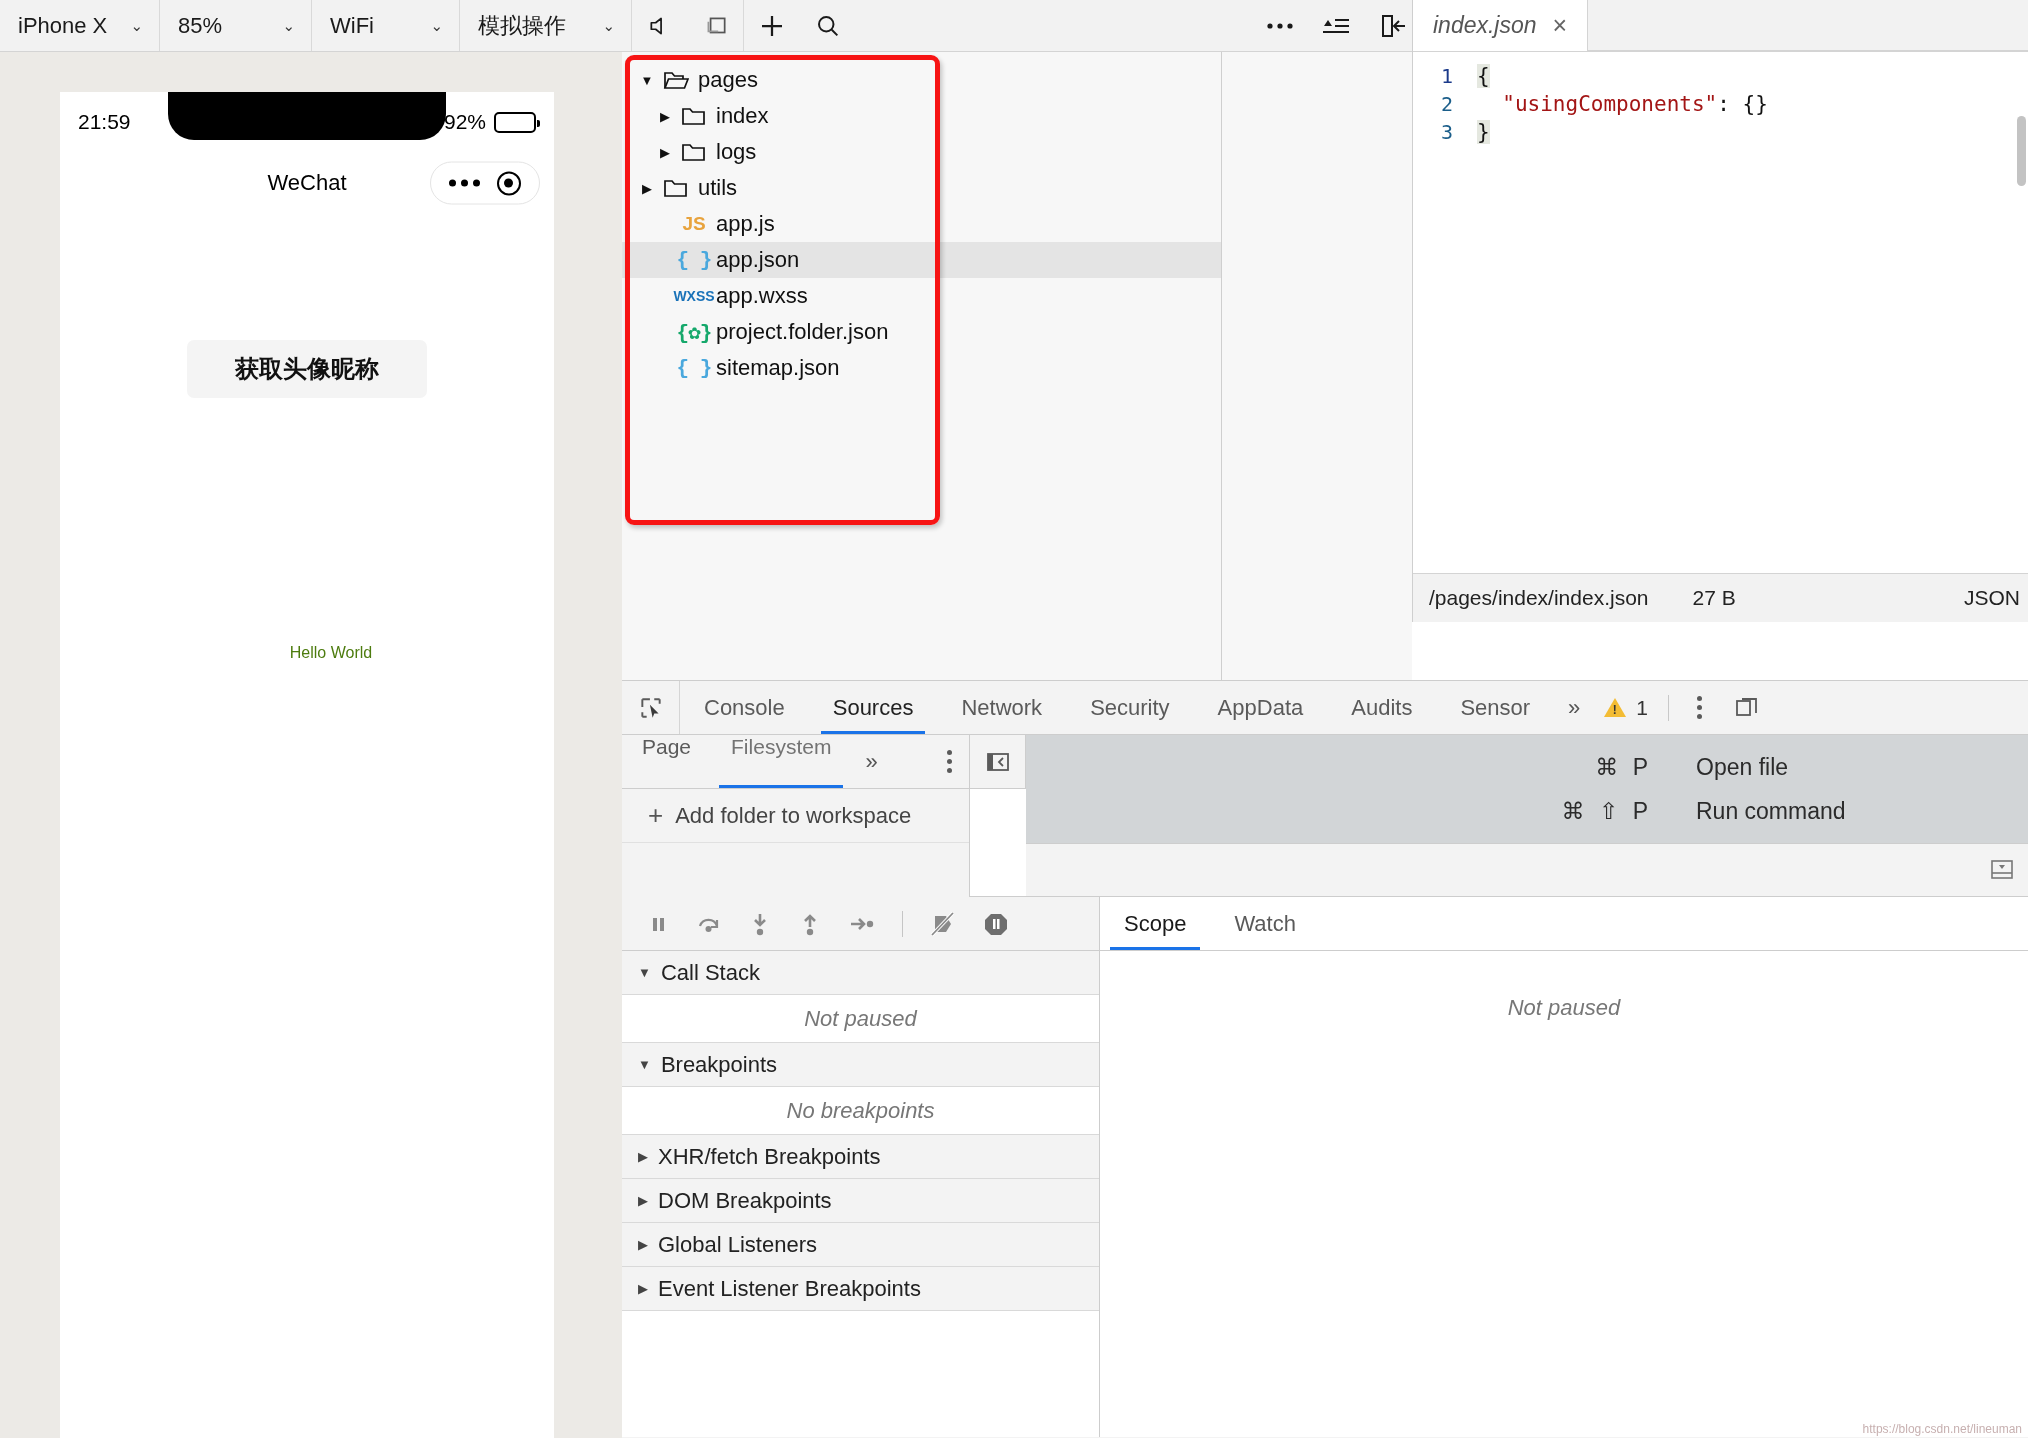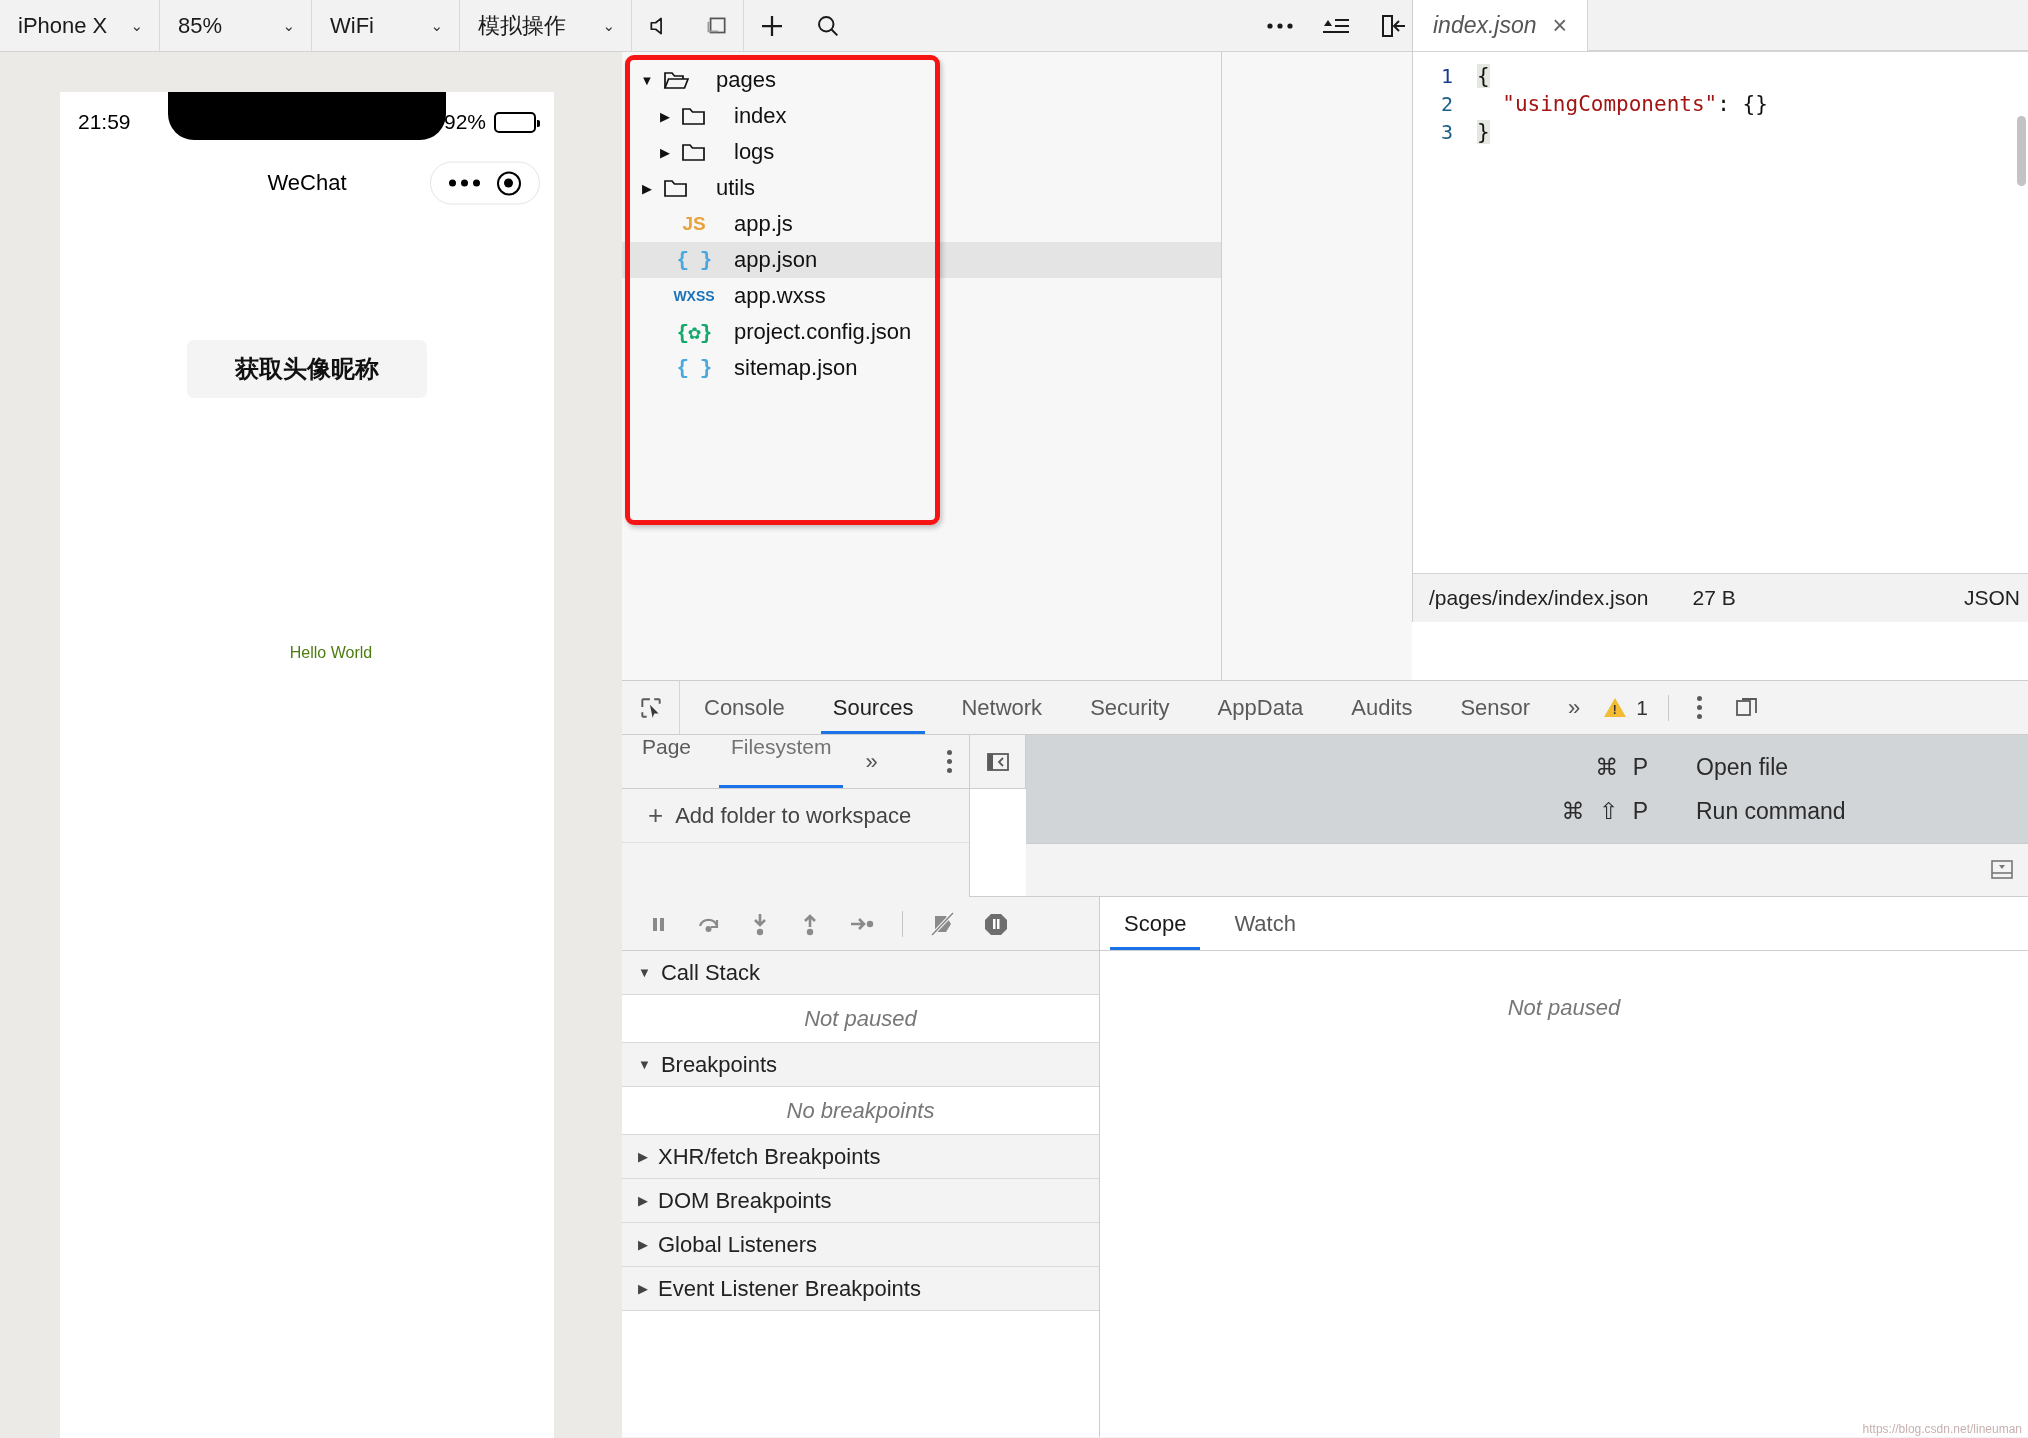--- a/index.html
+++ b/index.html
@@ -111,21 +111,21 @@
     display: flex; align-items: center; height: 36px;
     font-size: 22px; color: #111; padding-left: 14px; white-space: nowrap;
   }
   .ft-row.selected { background: #e4e4e4; }
   .ft-arrow {
     width: 22px; display: inline-flex; align-items: center; justify-content: center;
     font-size: 13px; color: #111; flex: 0 0 22px;
   }
   .ft-arrow.empty { visibility: hidden; }
   .ft-ico { width: 36px; flex: 0 0 36px; display: flex; align-items: center; justify-content: center; }
-  .ft-label { margin-left: 22px; text-align: center; }
+  .ft-label { margin-left: 4px; text-align: center; }
   .ico-js { color: #e8a33d; font-size: 19px; font-weight: bold; font-family: "Liberation Sans", sans-serif; }
   .ico-json { color: #4aa8dd; font-size: 21px; font-weight: bold; font-family: "Liberation Mono", monospace; letter-spacing: -1px; }
   .ico-wxss { color: #1a72b8; font-size: 14px; font-weight: bold; }
   .ico-cfg { color: #15a86b; font-size: 21px; font-weight: bold; font-family: "Liberation Mono", monospace; letter-spacing: -1px; }
 
   
   .editor {
     position: absolute; left: 1412px; top: 0; width: 616px; height: 622px;
     background: #fff; border-left: 1px solid #cfcfcf;
   }
@@ -429,21 +429,21 @@
           <span class="ft-ico">
             <span class="ico-wxss">WXSS</span>
           </span>
           <span class="ft-label">app.wxss</span>
         </div>
         <div class="ft-row" style="padding-left: 32px;">
           <span class="ft-arrow empty">▶</span>
           <span class="ft-ico">
             <span class="ico-cfg">{✿}</span>
           </span>
-          <span class="ft-label">project.config.json</span>
+          <span class="ft-label">project.folder.json</span>
         </div>
         <div class="ft-row" style="padding-left: 32px;">
           <span class="ft-arrow empty">▶</span>
           <span class="ft-ico">
             <span class="ico-json">{ }</span>
           </span>
           <span class="ft-label">sitemap.json</span>
         </div>
       </div>
   </div>

